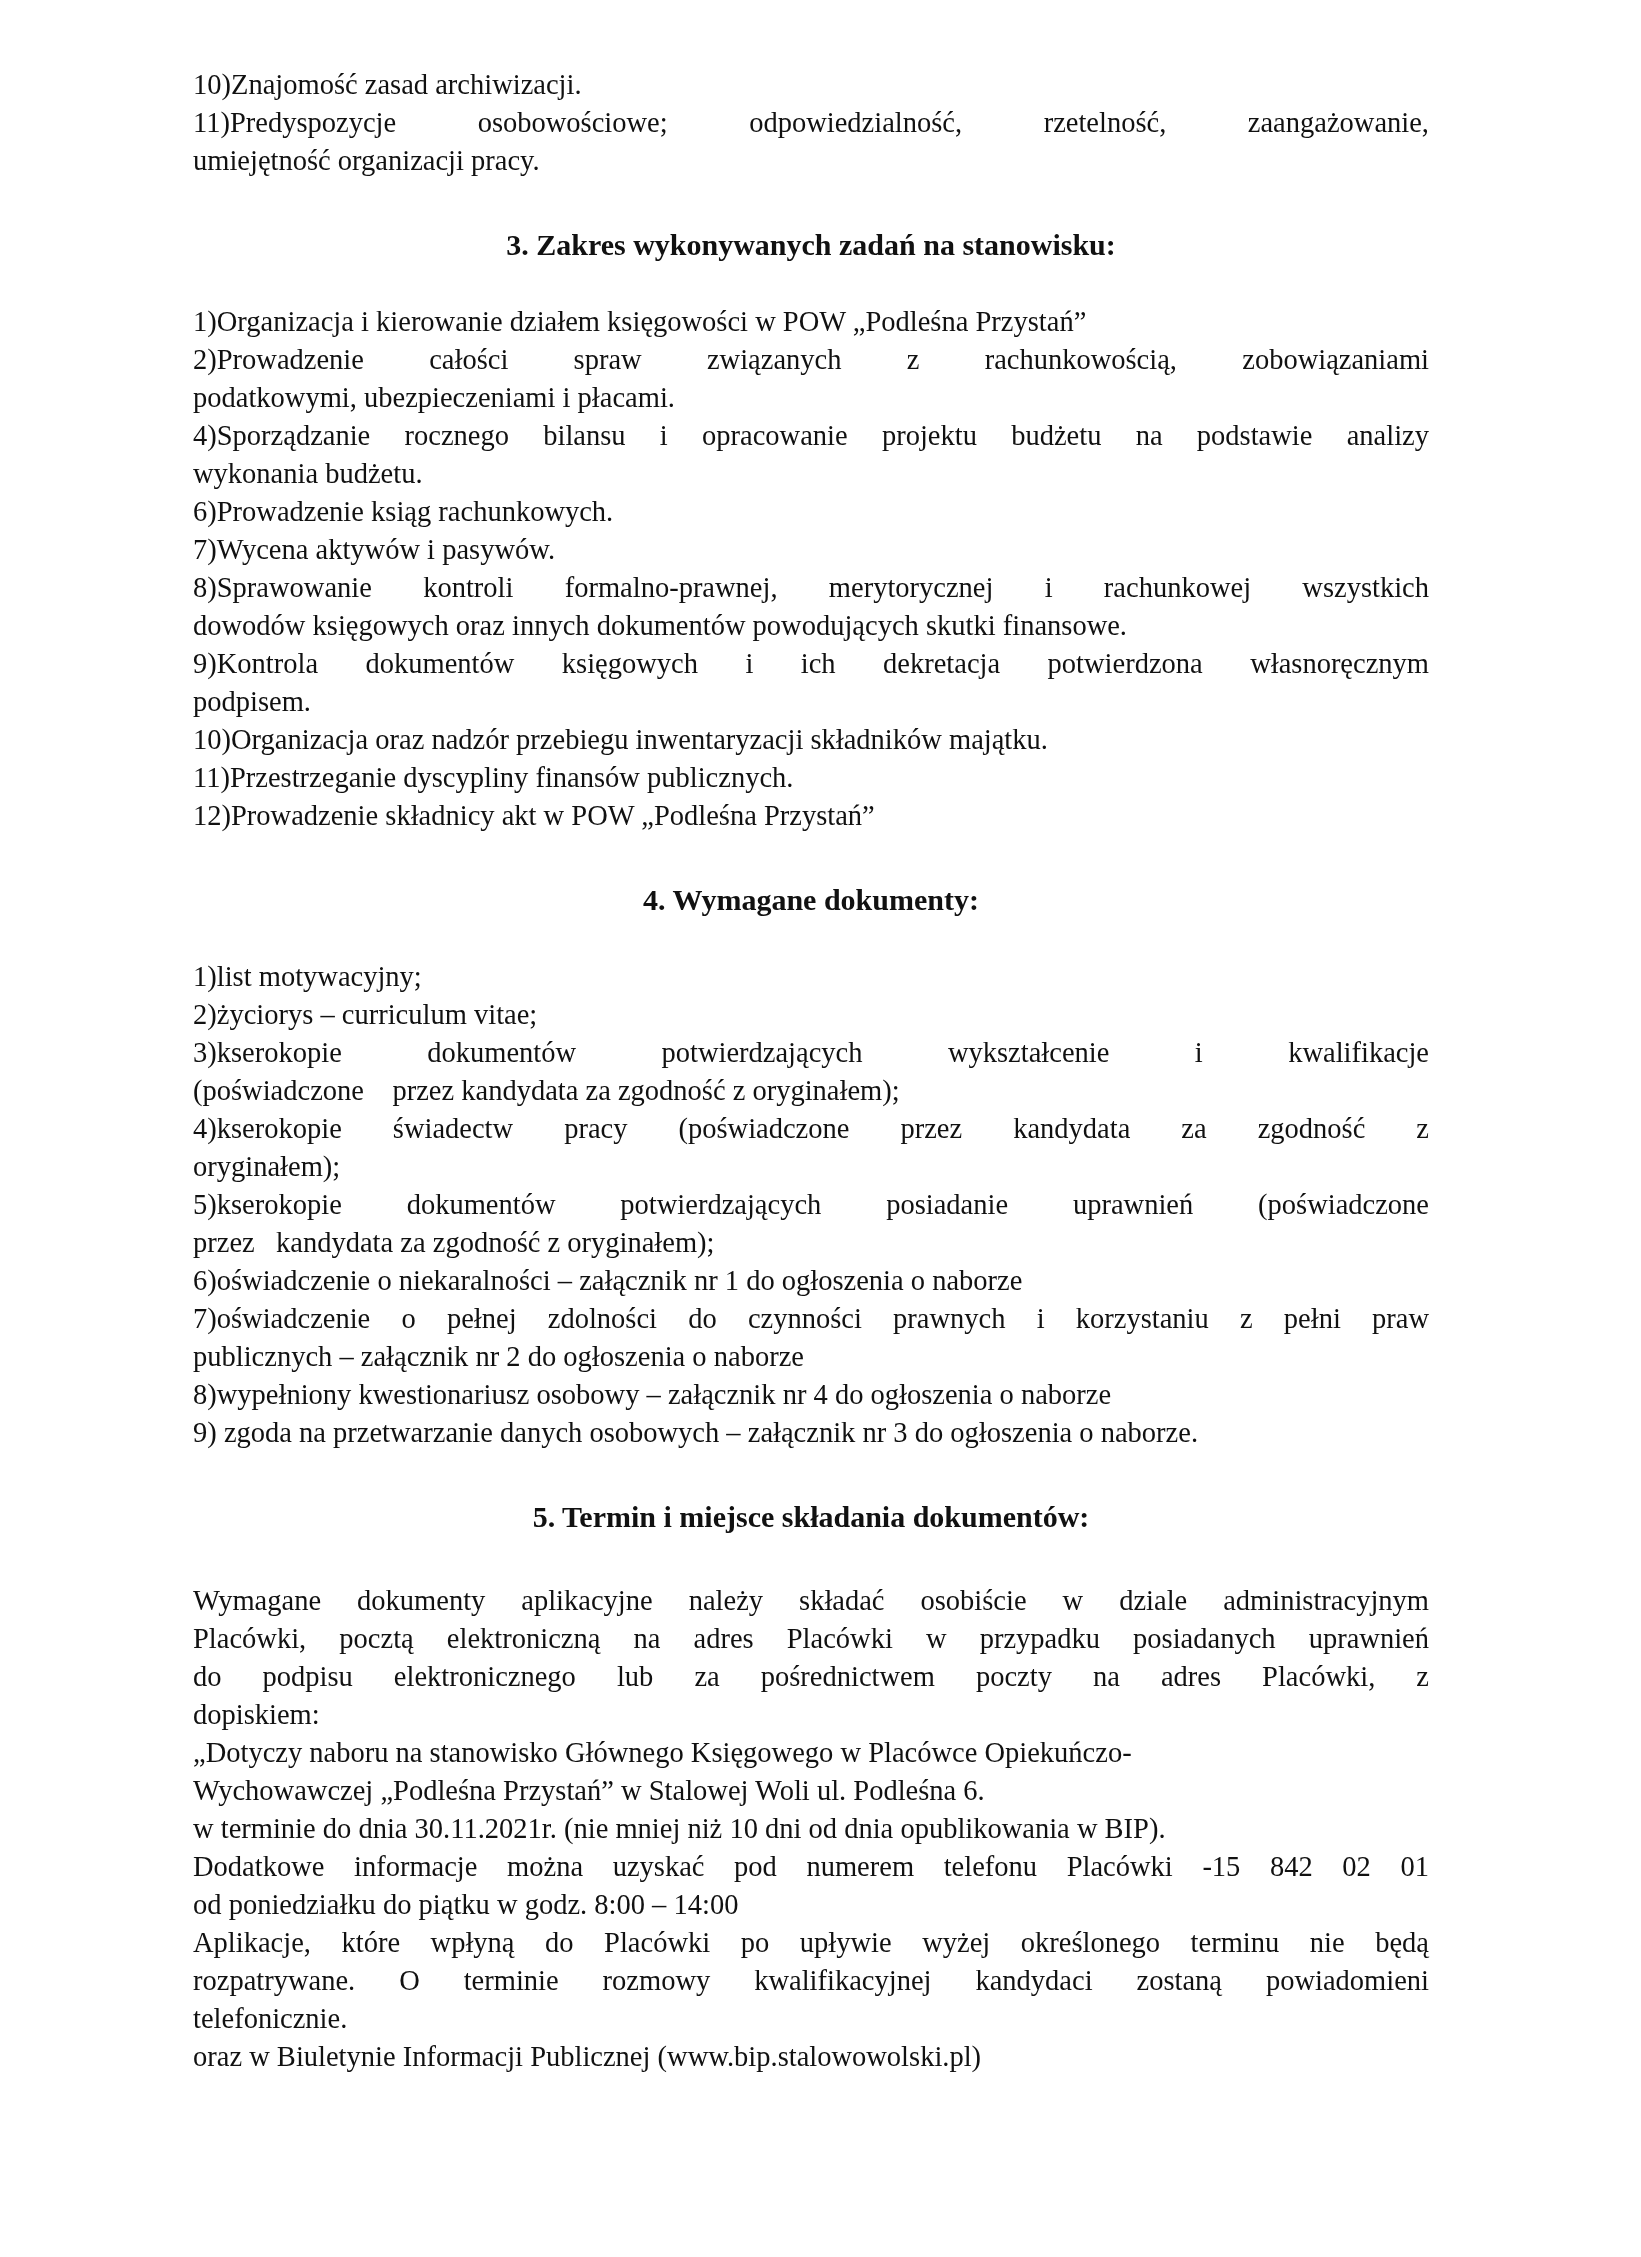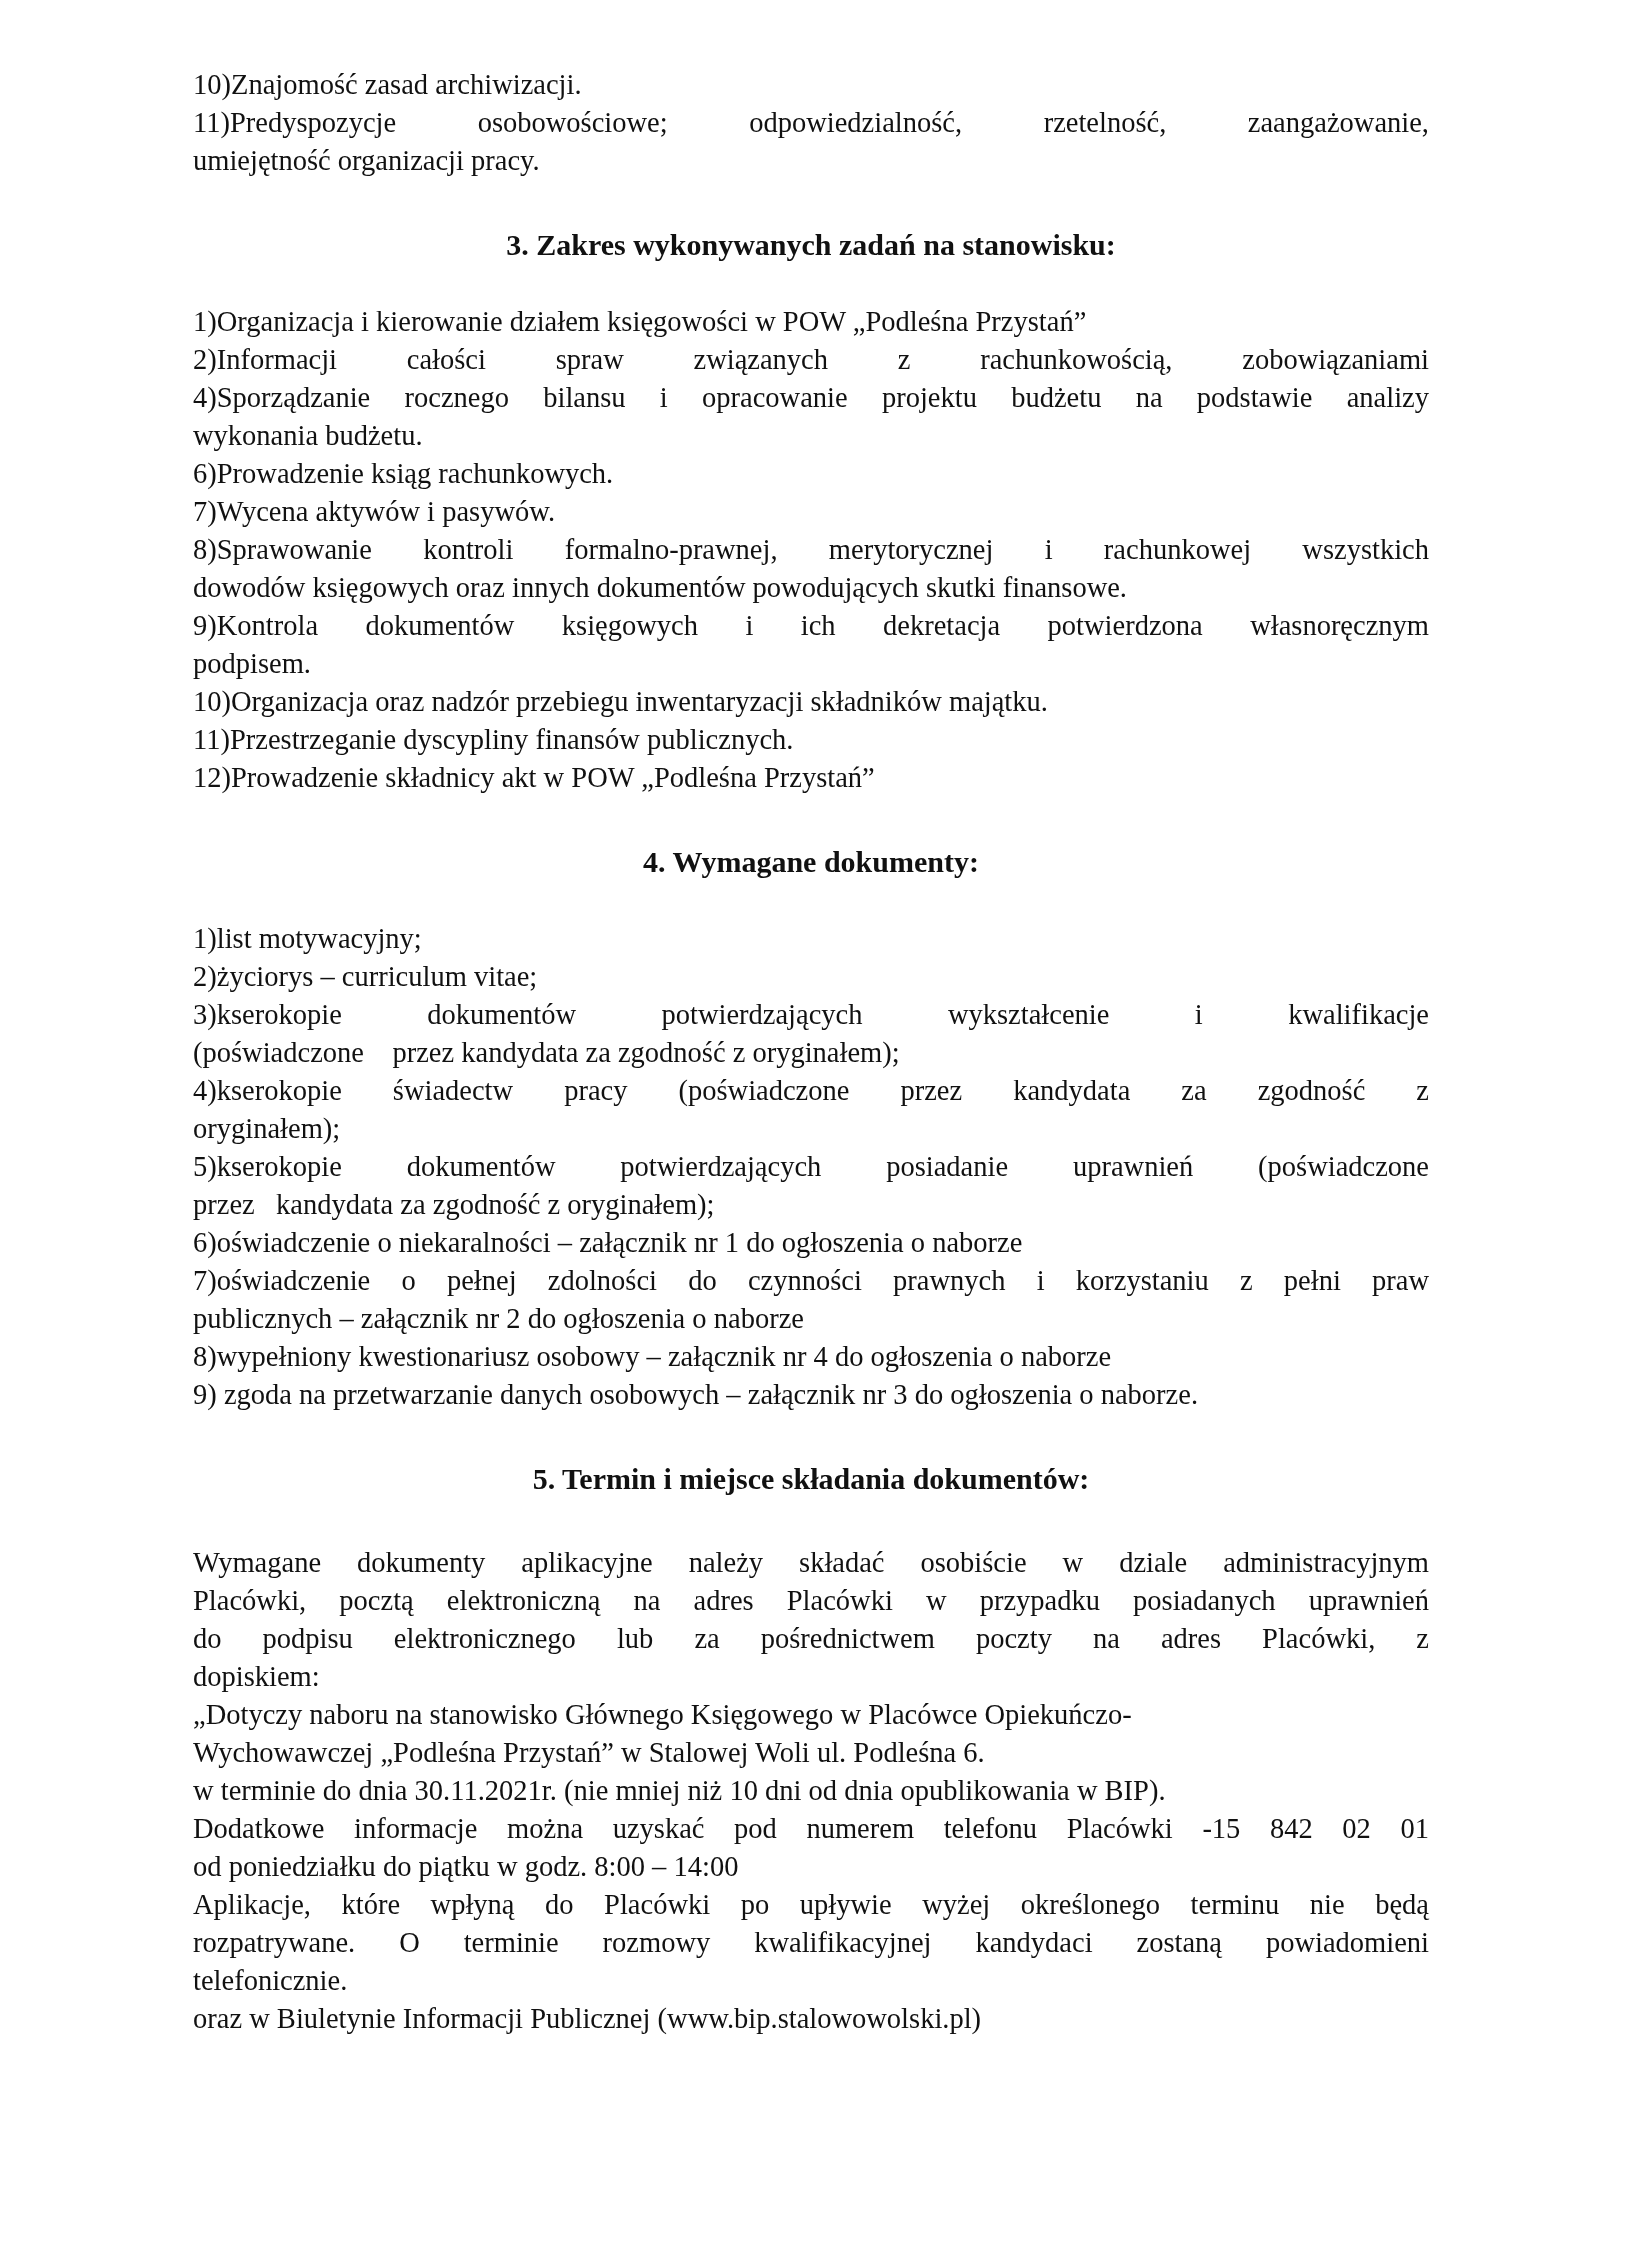--- a/index.html
+++ b/index.html
@@ -34,21 +34,22 @@
   </div>
   <div class="line">umiejętność organizacji pracy.</div>
 
   <div class="gap-m"></div>
   <div class="line heading">3. Zakres wykonywanych zadań na stanowisku:</div>
   <div class="gap-s"></div>
 
   <div>
     <div class="line"><span>1)</span><span>Organizacja i kierowanie działem księgowości w POW „Podleśna Przystań”</span></div>
 
-    <div class="line just"><span>2)</span><span>Informacji całości spraw związanych z rachunkowością, zobowiązaniami</span></div>
+    <div class="line just"><span>2)</span><span>Prowadzenie całości spraw związanych z rachunkowością, zobowiązaniami</span></div>
+    <div class="line">podatkowymi, ubezpieczeniami i płacami.</div>
 
 
     <div class="line just"><span>4)</span><span>Sporządzanie rocznego bilansu i opracowanie projektu budżetu na podstawie analizy</span></div>
     <div class="line">wykonania budżetu.</div>
 
     <div class="line"><span>6)</span><span>Prowadzenie ksiąg rachunkowych.</span></div>
     <div class="line"><span>7)</span><span>Wycena aktywów i pasywów.</span></div>
 
     <div class="line just"><span>8)</span><span>Sprawowanie kontroli formalno-prawnej, merytorycznej i rachunkowej wszystkich</span></div>
     <div class="line">dowodów księgowych oraz innych dokumentów powodujących skutki finansowe.</div>

